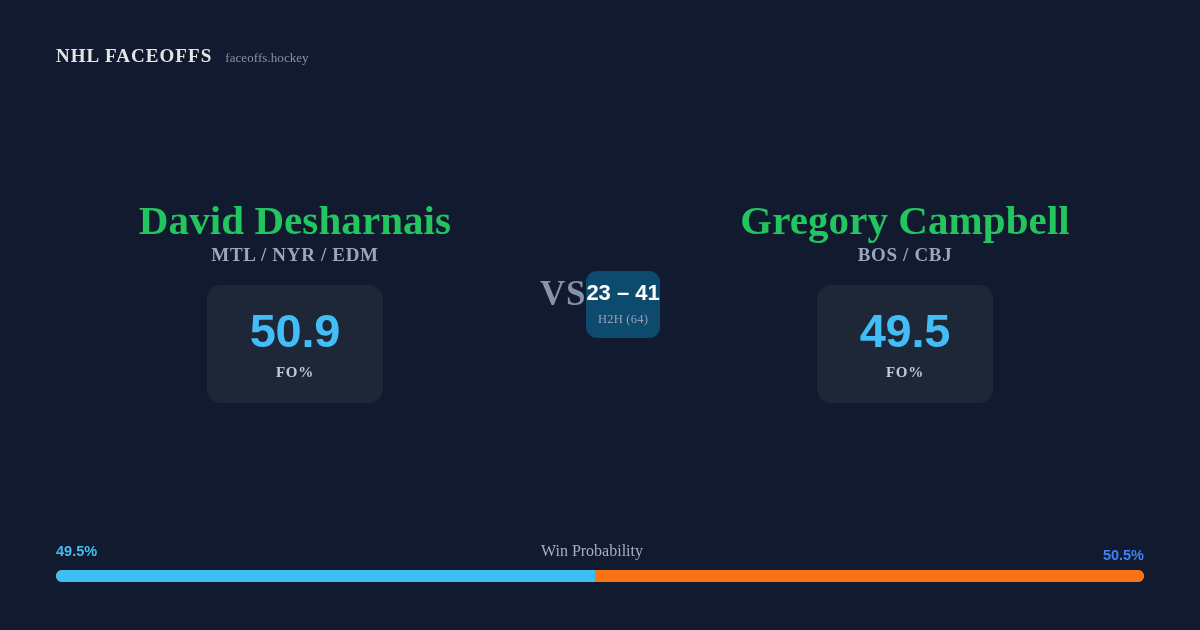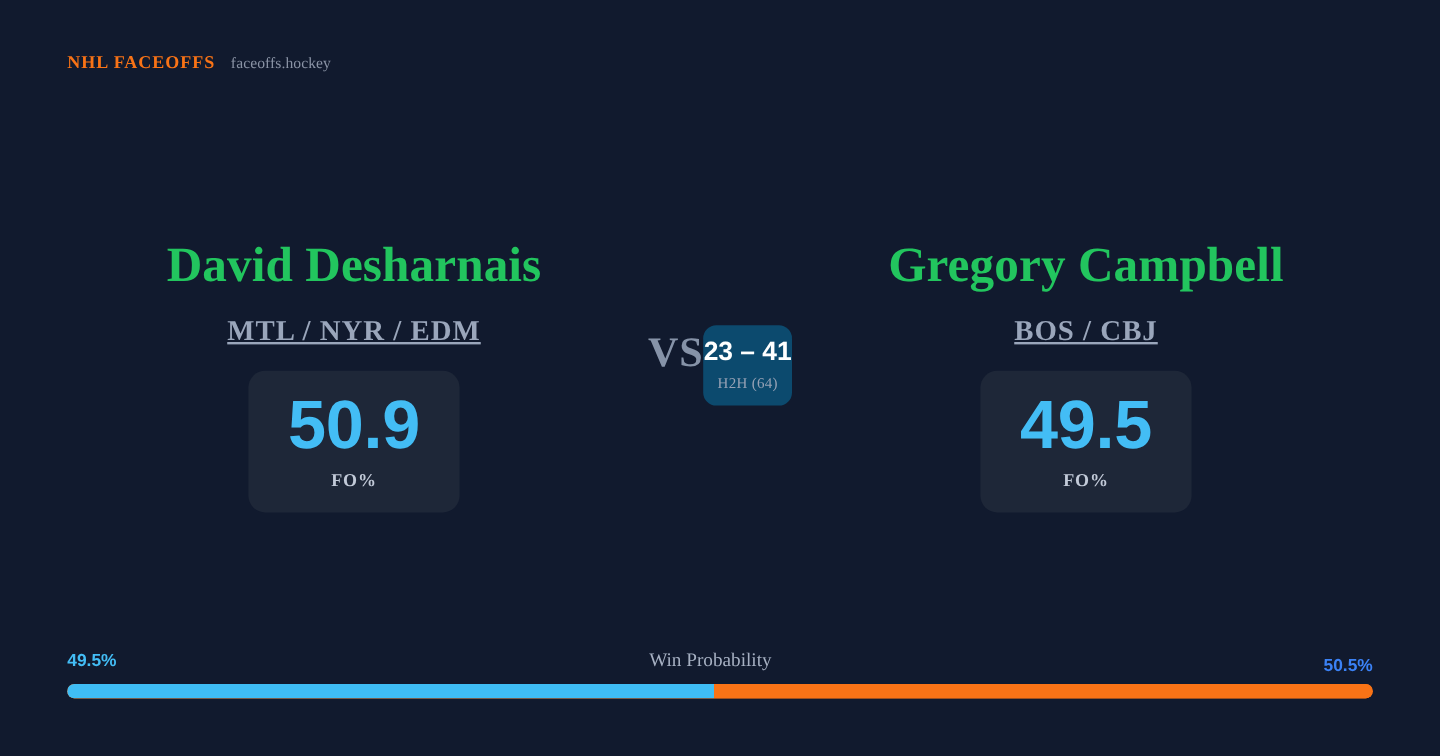--- a/index.html
+++ b/index.html
@@ -19,24 +19,24 @@
   #brand-header {
     position: absolute;
     left: 56px;
     top: 46px;
     display: flex;
     align-items: baseline;
     gap: 13px;
   }
   #brand-wordmark {
     font-family: "Liberation Serif", serif;
-    font-size: 15px;
+    font-size: 19px;
     font-weight: bold;
     letter-spacing: 0.055em;
-    color: #f97316;
+    color: #e5e5e5;
     line-height: 1;
   }
   #brand-domain {
     font-family: "Liberation Serif", serif;
     font-size: 13px;
     color: #8a93a5;
     letter-spacing: 0.005em;
     line-height: 1;
   }
 
@@ -59,43 +59,42 @@
   .player-name {
     font-family: "Liberation Serif", serif;
     font-size: 41px;
     font-weight: bold;
     color: #22c55e;
     line-height: 1.18;
     letter-spacing: 0.002em;
     white-space: nowrap;
   }
   .player-teams {
-    margin-top: 19px;
-    font-family: "Liberation Serif", serif;
-    font-size: 24px;
+    margin-top: 0;
+    font-family: "Liberation Serif", serif;
+    font-size: 19px;
     font-weight: bold;
     color: #9aa6bb;
     letter-spacing: 0.035em;
     white-space: nowrap;
-    text-decoration: underline;
   }
   .stat-card {
     margin-top: 19px;
     width: 176px;
     height: 118px;
     background: #1e2738;
     border-radius: 14px;
     display: flex;
     flex-direction: column;
     align-items: center;
     justify-content: center;
   }
   .stat-value {
     font-family: "Liberation Sans", sans-serif;
-    font-size: 57px;
+    font-size: 47px;
     font-weight: bold;
     color: #43bdf5;
     line-height: 1;
     letter-spacing: -0.005em;
   }
   .stat-label {
     margin-top: 10px;
     font-family: "Liberation Serif", serif;
     font-size: 15px;
     font-weight: bold;

